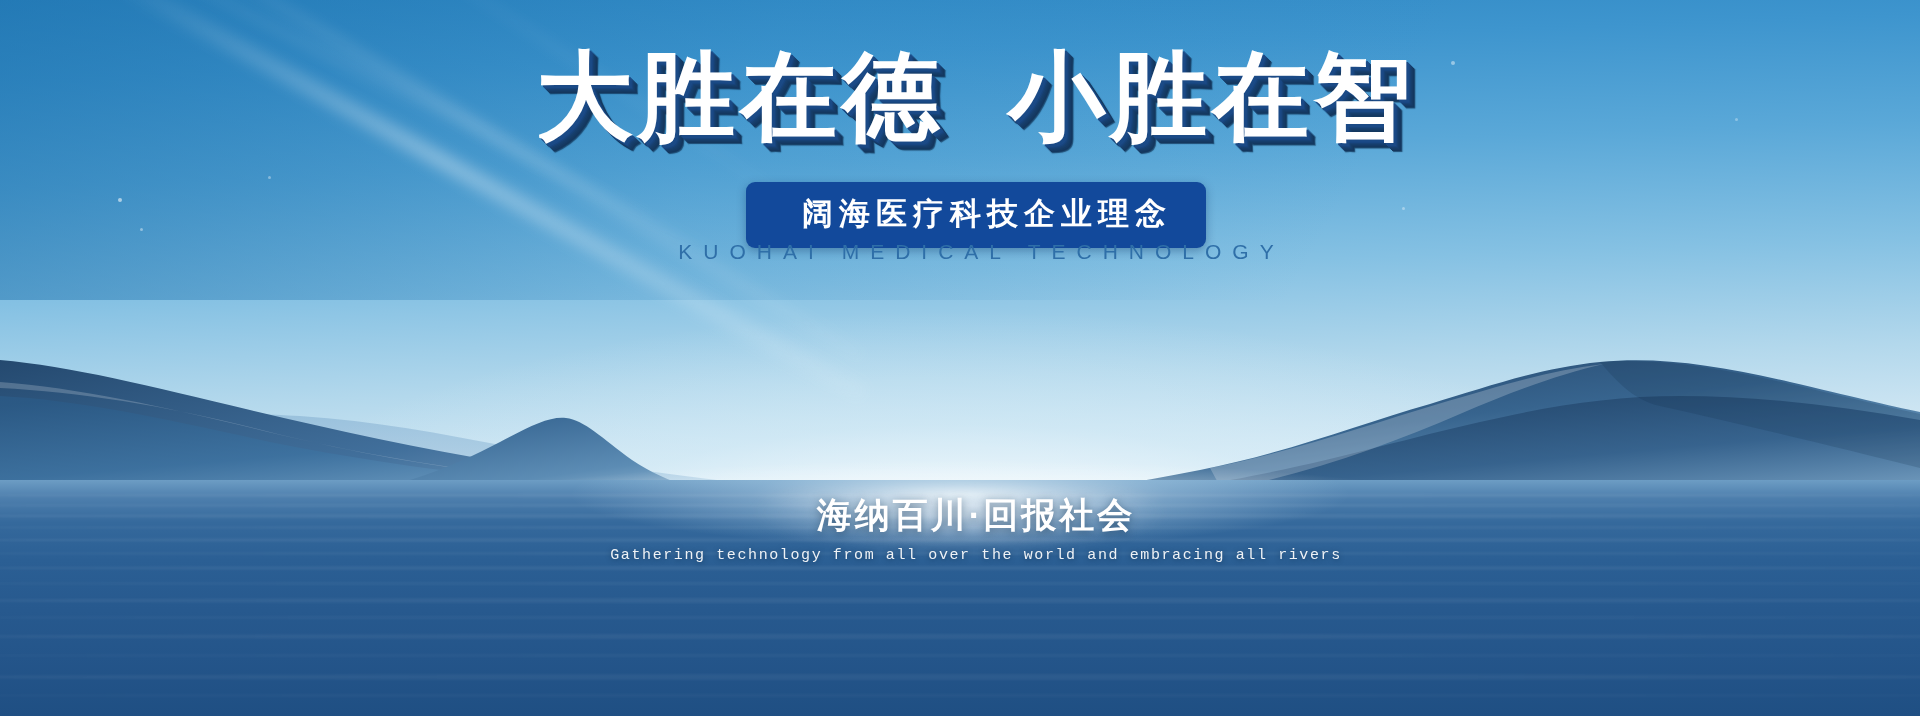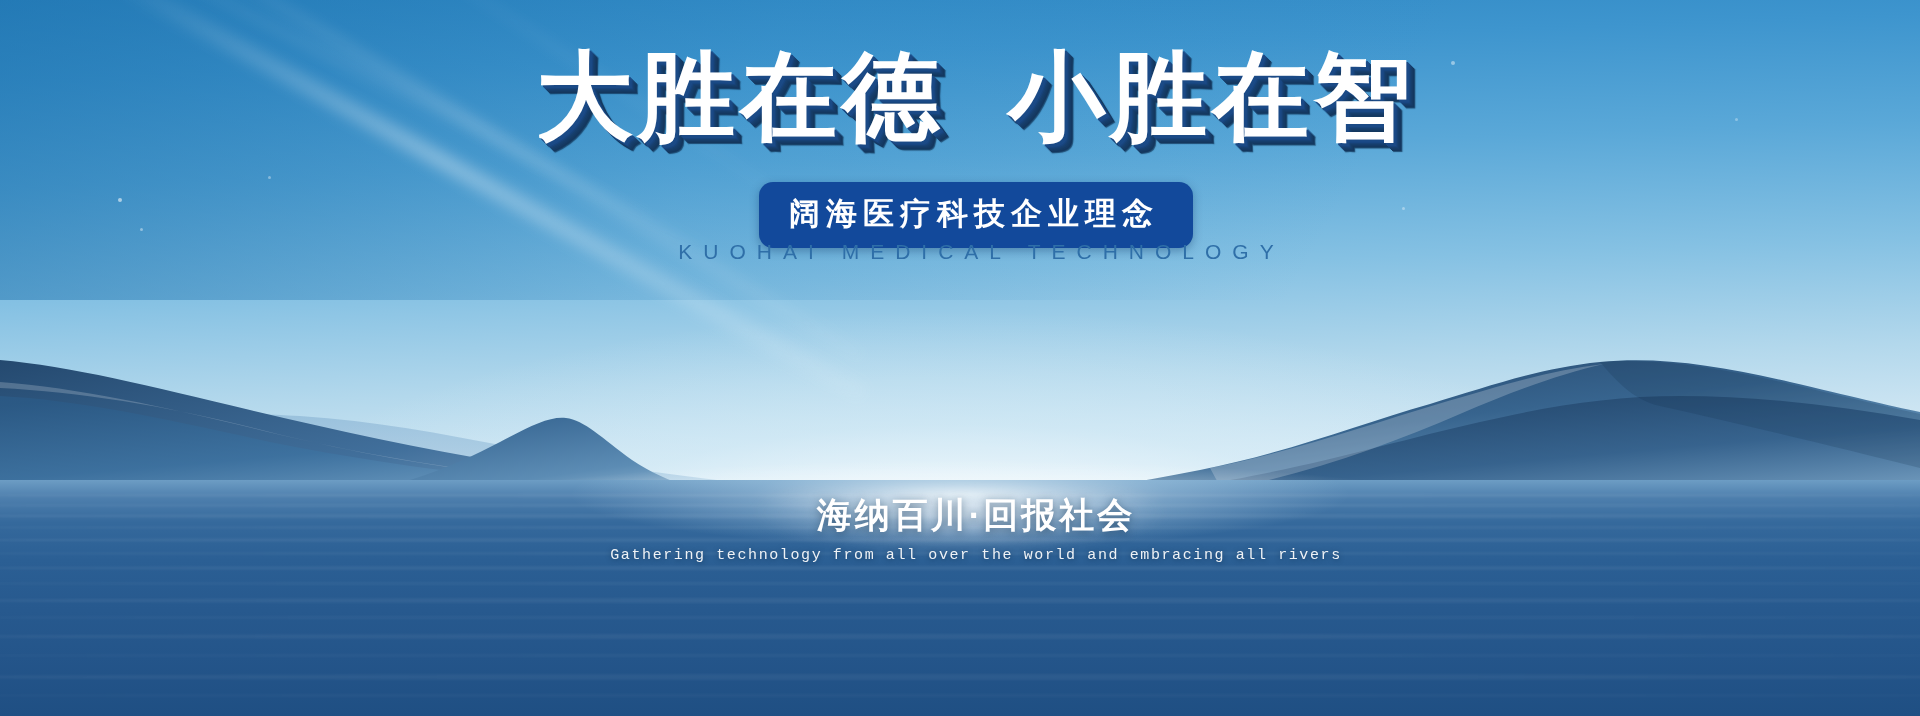--- a/index.html
+++ b/index.html
@@ -86,22 +86,22 @@
   }
 
   .badge-wrap{ position:absolute; left:0; top:182px; width:1920px; text-align:center; }
   .badge{
     display:inline-block;
     background:#12499b;
     color:#ffffff;
     font-size:31px;
     font-weight:700;
     letter-spacing:6px;
-    padding:11px 34px 13px 30px;
-    border-radius:14px;
+    padding:11px 34px 13px 56px;
+    border-radius:9px;
     box-shadow:0 3px 10px rgba(9,42,88,.35);
   }
 
   .subtitle-en{
     position:absolute; left:0; top:240px; width:1920px;
     text-align:center;
     color:#2f6fa8;
     font-size:21px;
     font-weight:400;
     letter-spacing:11px;

